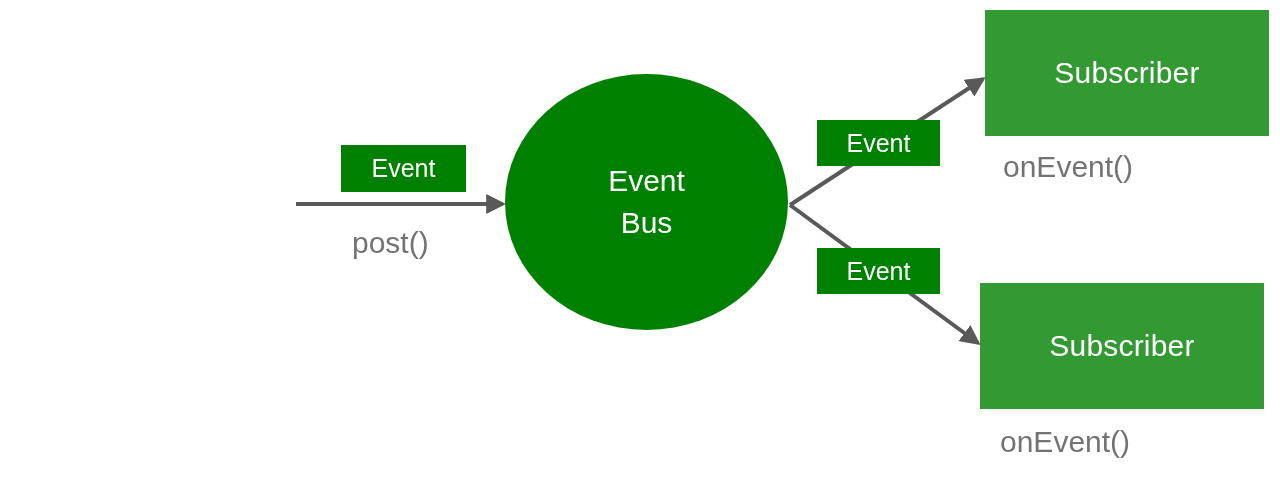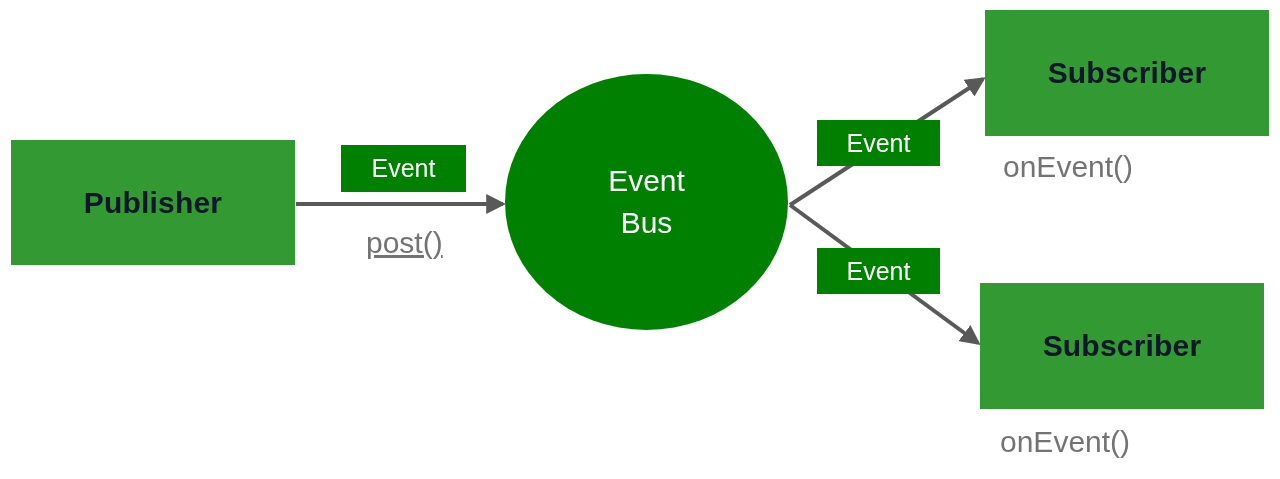--- a/index.html
+++ b/index.html
@@ -16,22 +16,22 @@
     height: 479px;
     background: #ffffff;
     overflow: hidden;
   }
   .node-box {
     position: absolute;
     box-sizing: border-box;
     display: flex;
     align-items: center;
     justify-content: center;
-    color: #0f172a;
-    font-weight: 700;
+    color: #ffffff;
+    font-weight: 400;
     letter-spacing: 0.2px;
   }
   .publisher-box {
     left: 11px;
     top: 140px;
     width: 284px;
     height: 125px;
     background: #339933;
     font-size: 30px;
   }
@@ -100,23 +100,22 @@
     width: 123px;
     height: 46px;
   }
   .caption {
     position: absolute;
     color: #737373;
     font-size: 30px;
     white-space: nowrap;
   }
   .caption-post {
-    left: 366px;
+    left: 352px;
     top: 226px;
-    text-decoration: underline;
   }
   .caption-onevent-top {
     left: 1003px;
     top: 150px;
   }
   .caption-onevent-bottom {
     left: 1000px;
     top: 425px;
   }
   svg.edges {
@@ -140,23 +139,20 @@
       </marker>
     </defs>
 
     <line x1="296" y1="204" x2="503" y2="204" stroke="#595959" stroke-width="4" marker-end="url(#arrowhead)"></line>
 
     <line x1="790" y1="205" x2="983" y2="79" stroke="#595959" stroke-width="4" marker-end="url(#arrowhead)"></line>
 
     <line x1="790" y1="205" x2="978" y2="343" stroke="#595959" stroke-width="4" marker-end="url(#arrowhead)"></line>
   </svg>
 
-  <div class="node-box publisher-box">
-    <span>Publisher</span>
-  </div>
 
   <div class="bus-circle">
     <span class="bus-line">Event</span>
     <span class="bus-line">Bus</span>
   </div>
 
   <div class="node-box subscriber-box-top">
     <span>Subscriber</span>
   </div>
 

